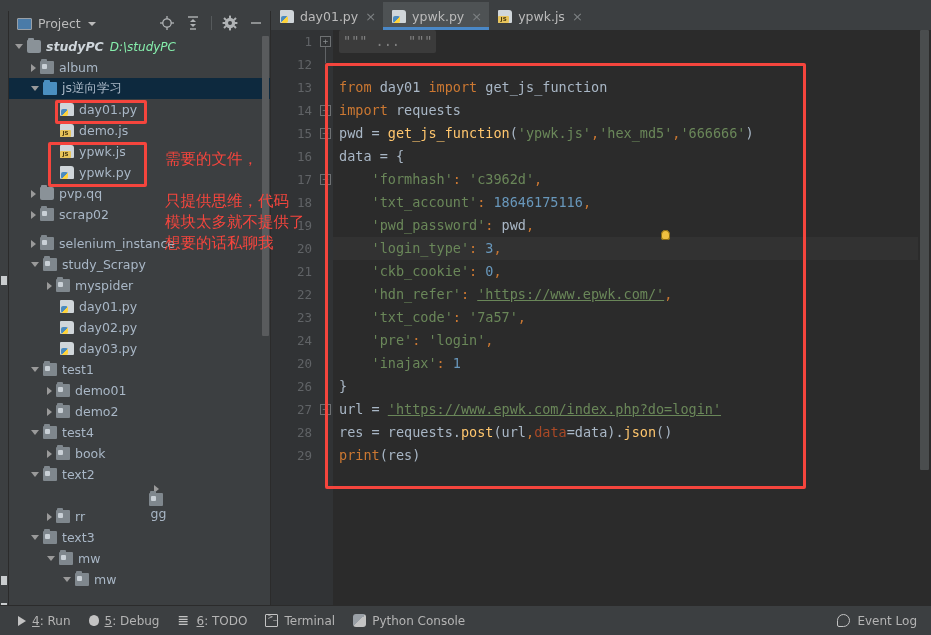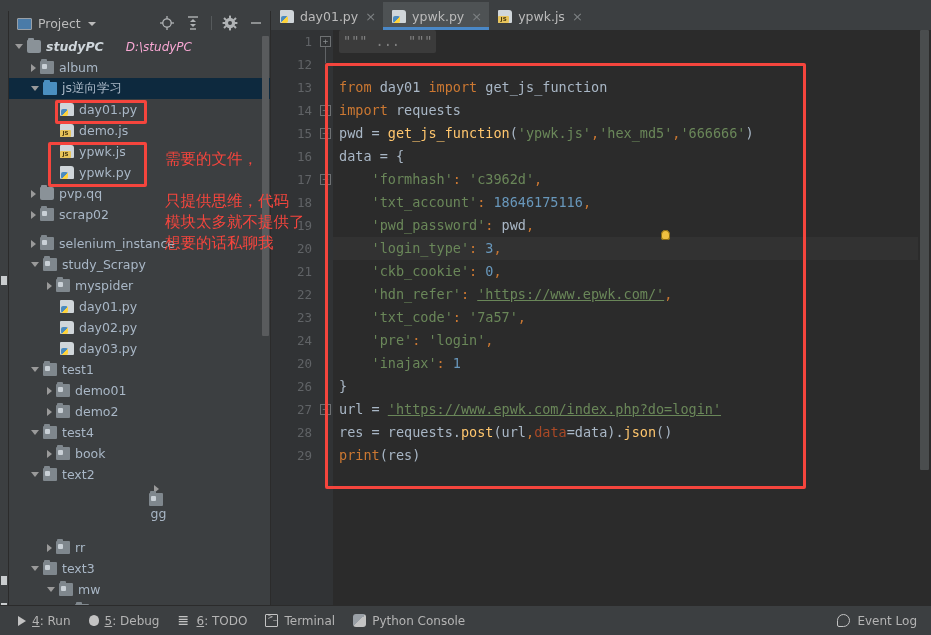--- a/index.html
+++ b/index.html
@@ -91,21 +91,21 @@
   .ic-folder-blue { background: #4a8fc0; border-radius: 1px; }
   .ic-folder-blue::before { content:""; position:absolute; left:1px; top:-2px; width:6px; height:3px; background:#4a8fc0; border-radius:1px 1px 0 0;}
   .ic-py { background: #d0d6da; border-radius: 1px 3px 1px 1px; }
   .ic-py::before { content:""; position:absolute; left:1px; bottom:0px; width:7px; height:7px;
                    background: linear-gradient(135deg,#4b8bbe 50%, #ffd43b 50%); border-radius: 2px; }
   .ic-js { background: #d0d6da; border-radius: 1px 3px 1px 1px; }
   .ic-js::after { content:"JS"; position:absolute; left:0px; bottom:0px; width:11px; height:7px;
                   background:#e8c45a; color:#4a3a10; font-size:5.5px; line-height:7px; text-align:center;
                   font-family:"DejaVu Sans","Liberation Sans",sans-serif; font-weight:bold; border-radius:1px;}
   .name-bold { font-weight: bold; color: #cfd6db; }
-  .path-dim { color: #f9a8d4; margin-left: 22px; font-size: 12px; }
+  .path-dim { color: #86efac; margin-left: 6px; font-size: 12px; }
 
   
   .redbox { position: absolute; border: 3px solid #f5453d; border-radius: 2px; pointer-events: none; }
   .redtext {
     position: absolute; color: #f5453d; font-size: 15.5px; line-height: 21px;
     font-family: "DejaVu Sans", "Liberation Sans", sans-serif; white-space: nowrap;
   }
 
   
   .editor-area { position: absolute; left: 271px; top: 0; width: 660px; height: 605px; background: #2b2b2b; }
@@ -356,21 +356,21 @@
         <div class="row" style="padding-left: 22px;">
           <span class="arrow down"></span>
           <span class="ic ic-folder-src"></span>
           <span>text2</span>
         </div>
         <div class="row" style="padding-left: 38px; flex-direction: column;">
           <span class="arrow right"></span>
           <span class="ic ic-folder-src"></span>
           <span>gg</span>
         </div>
-        <div class="row" style="padding-left: 38px; margin-top: 31px;">
+        <div class="row" style="padding-left: 38px;">
           <span class="arrow right"></span>
           <span class="ic ic-folder-src"></span>
           <span>rr</span>
         </div>
         <div class="row" style="padding-left: 22px;">
           <span class="arrow down"></span>
           <span class="ic ic-folder-src"></span>
           <span>text3</span>
         </div>
         <div class="row" style="padding-left: 38px;">

